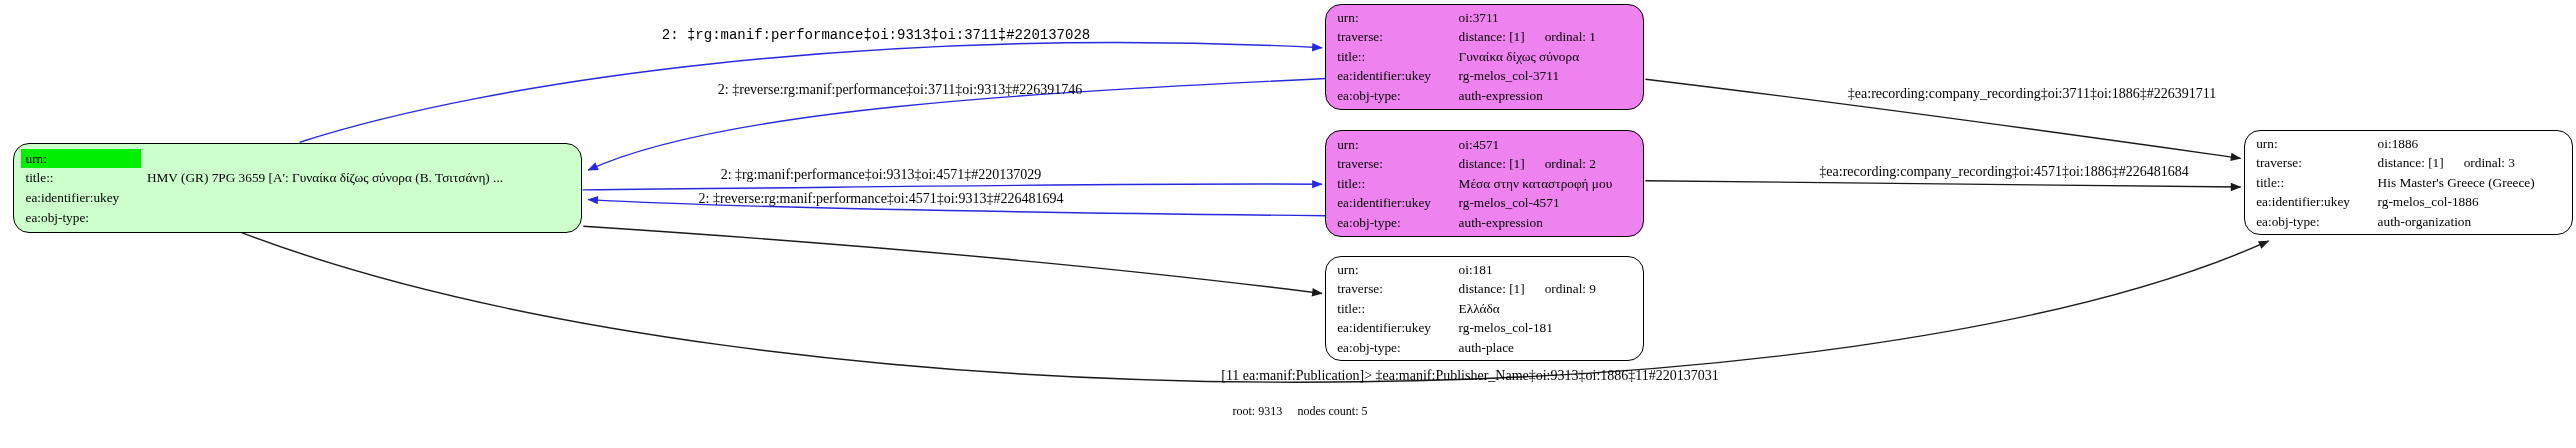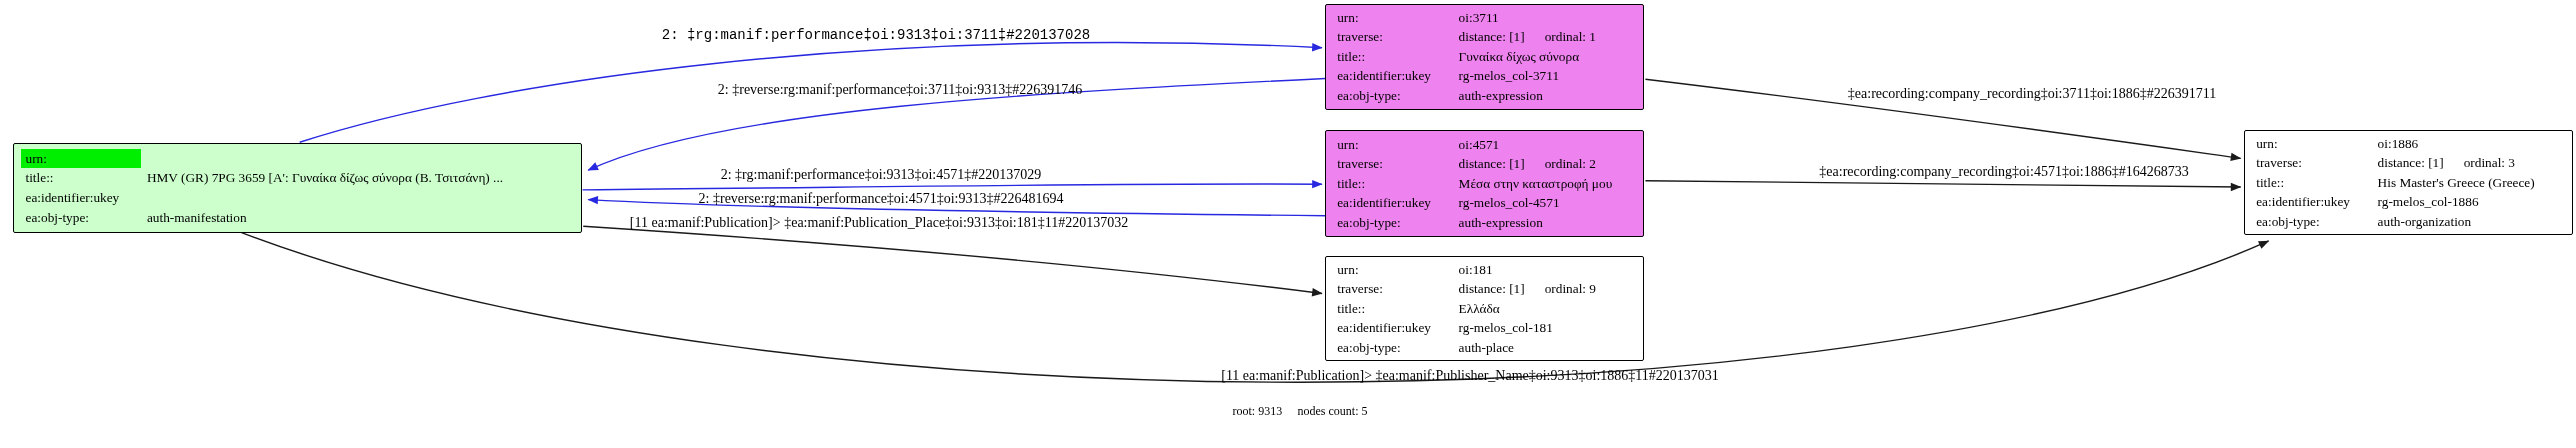--- a/index.html
+++ b/index.html
@@ -9,21 +9,21 @@
     background:#ffffff;
     font-family:"Liberation Serif","DejaVu Serif",serif;
     color:#000;
     overflow:hidden;
   }
   #edges{position:absolute;left:0;top:0;width:2576px;height:449px;}
   .node{
     position:absolute;
     box-sizing:border-box;
     border:1.4px solid #000000;
-    border-radius:2px;
+    border-radius:16px;
     display:flex;flex-direction:column;justify-content:center;
     padding:2.8px 7px;
     font-size:13.3px;
   }
   .node.root{background:#ccffcc;}
   .node.expr{background:#ee82ee;}
   .node.plain{background:#ffffff;}
   .nrow{
     display:grid;
     grid-template-columns:120px 1fr;
@@ -80,21 +80,20 @@
     </div>
     <div class="nrow">
       <div class="cell lbl">title::</div>
       <div class="cell val">HMV (GR) 7PG 3659 [A': Γυναίκα δίζως σύνορα (Β. Τσιτσάνη) ...</div>
     </div>
     <div class="nrow">
       <div class="cell lbl">ea:identifier:ukey</div>
     </div>
     <div class="nrow">
       <div class="cell lbl">ea:obj-type:</div>
-      <div class="cell val">auth-manifestation</div>
     </div>
   </div>
 
   <div class="node expr" style="left:1325px;top:3.5px;width:319px;height:106px;">
     <div class="nrow">
       <div class="cell lbl">urn:</div>
       <div class="cell val">oi:3711</div>
     </div>
     <div class="nrow">
       <div class="cell lbl">traverse:</div>
@@ -188,23 +187,22 @@
     <div class="nrow">
       <div class="cell lbl">ea:obj-type:</div>
       <div class="cell val">auth-organization</div>
     </div>
   </div>
 
   <div class="edge-label" style="left:876px;top:35px;font-family:Liberation Mono, monospace;">2: ‡rg:manif:performance‡oi:9313‡oi:3711‡#220137028</div>
   <div class="edge-label" style="left:900px;top:90px;">2: ‡reverse:rg:manif:performance‡oi:3711‡oi:9313‡#226391746</div>
   <div class="edge-label" style="left:881px;top:175px;">2: ‡rg:manif:performance‡oi:9313‡oi:4571‡#220137029</div>
   <div class="edge-label" style="left:881px;top:199px;">2: ‡reverse:rg:manif:performance‡oi:4571‡oi:9313‡#226481694</div>
-  <div class="edge-label" style="left:879px;top:223px;">[11 ea:manif:Publication]&gt; ‡ea:manif:Publication_Place‡oi:9313‡oi:181‡11#220137032</div>
   <div class="edge-label" style="left:1470px;top:376px;">[11 ea:manif:Publication]&gt; ‡ea:manif:Publisher_Name‡oi:9313‡oi:1886‡11#220137031</div>
   <div class="edge-label" style="left:2004px;top:94px;margin-left:28px;">‡ea:recording:company_recording‡oi:3711‡oi:1886‡#226391711</div>
-  <div class="edge-label" style="left:2004px;top:172px;">‡ea:recording:company_recording‡oi:4571‡oi:1886‡#164268733</div>
+  <div class="edge-label" style="left:2004px;top:172px;">‡ea:recording:company_recording‡oi:4571‡oi:1886‡#226481684</div>
 
   <div class="footer" style="left:1300px;top:411px;">
     <span>root: 9313</span><span class="gap"></span><span>nodes count: 5</span>
   </div>
 
 </div>
 
 
 </body></html>

